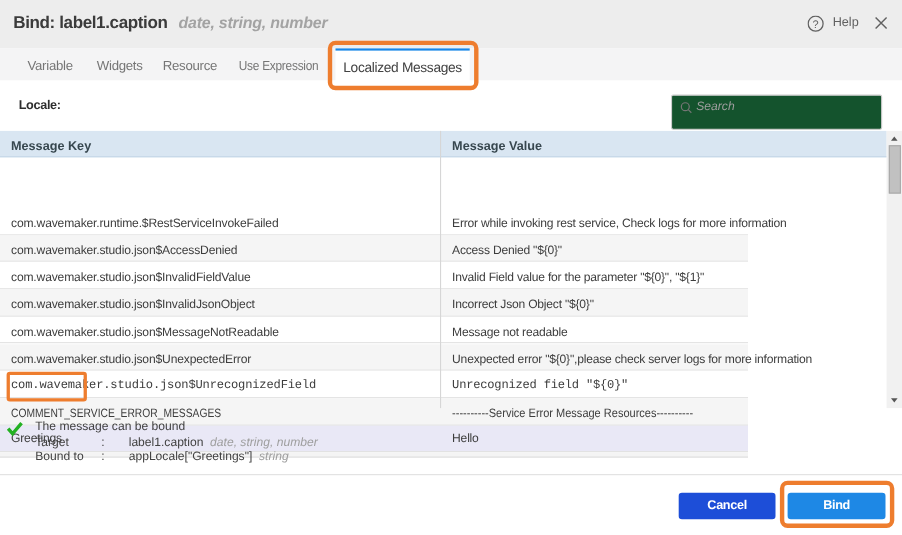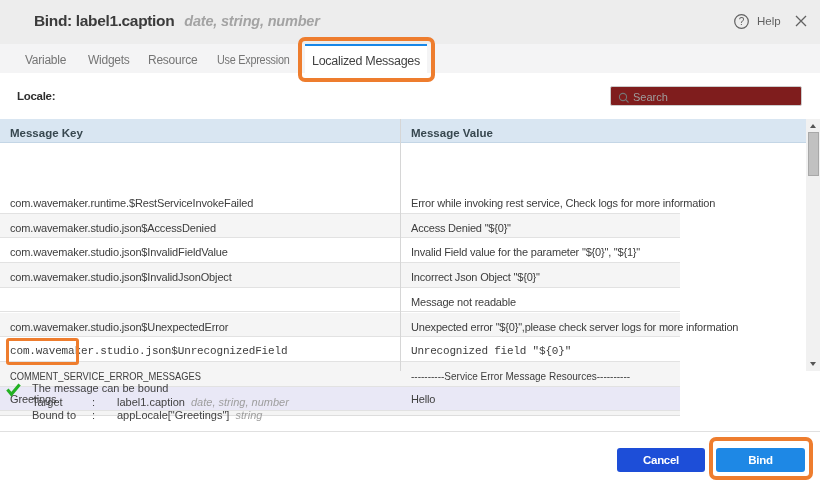--- a/index.html
+++ b/index.html
@@ -2,36 +2,36 @@
 <html><head>
 <meta charset="utf-8">
 <style>
   * { margin:0; padding:0; box-sizing:border-box; }
   html,body { width:820px; height:486px; background:#ffffff; font-family:"Liberation Sans", sans-serif; overflow:hidden; }
   .abs { position:absolute; }
   #stage { position:relative; width:820px; height:486px; }
 
   
   #titlebar { left:0; top:0; width:820px; height:44px; background:#ededed; }
-  #title { left:12px; top:11.5px; font-size:15.5px; font-weight:bold; color:#3b3b3b; letter-spacing:-0.35px;margin-left:22px; }
+  #title { left:12px; top:11.5px; font-size:15.5px; font-weight:bold; color:#3b3b3b; letter-spacing:-0.35px; }
   #title .sub { font-style:italic; color:#a3a3a3; font-weight:bold; font-size:14.5px; margin-left:10px; letter-spacing:-0.2px; }
 
   
   #tabbar { left:0; top:44px; width:820px; height:29px; background:#f4f4f5; }
   .tab { position:absolute; top:44px; height:32px; line-height:32px; font-size:12px; letter-spacing:-0.25px; color:#757575; }
   #activetab { left:305px; top:44px; width:122px; height:34px; background:#ffffff; border-top:2px solid #1787e8; text-align:center; line-height:31px; font-size:12.5px; letter-spacing:-0.3px; color:#424242; }
 
   
   #localelabel { left:17px; top:90px; font-size:11.5px; color:#2e2e2e; font-weight:bold; letter-spacing:-0.3px;}
   #localesel { left:57px; top:85px; width:128px; height:21px; border:1px solid #b5b5b5; background:#fff; }
   #localesel span { position:absolute; left:11px; top:4px; font-size:11px; color:#333; }
   #localesel .tri { position:absolute; right:4px; top:9px; width:0; height:0; border-left:3.5px solid transparent; border-right:3.5px solid transparent; border-top:4.5px solid #2a2a2a; }
 
   
-  #search { left:610px; top:86px; width:192px; height:20px; border:1px solid #cccccc; border-radius:2px; background:#7f1d1d; }
+  #search { left:610px; top:86px; width:192px; height:32px; border:1px solid #cccccc; border-radius:2px; background:#14532d;font-style:italic; }
   #search .ph { position:absolute; left:22px; top:3.5px; font-size:11px; color:#9e9e9e; }
 
   
   #tablewrap { left:0; top:119px; width:806px; height:252px; }
   .hdr { position:absolute; left:0; top:0; width:806px; height:24px; background:#d9e6f2; border-bottom:1px solid #c4d6e6; }
   .hdr .c1 { position:absolute; left:10px; top:8px; font-size:11.5px; font-weight:bold; color:#37474f; }
   .hdr .c2 { position:absolute; left:411px; top:8px; font-size:11.5px; font-weight:bold; color:#37474f; }
   .row { position:absolute; left:0; width:680px; height:24.7px; border-bottom:1px solid #e2e2e2;margin-top:46px; }
   .row .c1 { position:absolute; left:10px; top:8px; font-size:11px; color:#3d3d3d; white-space:nowrap; letter-spacing:-0.15px; }
   .row .c2 { position:absolute; left:411px; top:8px; font-size:11px; color:#3d3d3d; white-space:nowrap; letter-spacing:-0.2px; }
@@ -108,20 +108,21 @@
       </div>
     <div class="row odd" style="top:73.4px;">
         <span class="c1">com.wavemaker.studio.json$InvalidFieldValue</span>
         <span class="c2">Invalid Field value for the parameter "${0}", "${1}"</span>
       </div>
     <div class="row even" style="top:98.1px;">
         <span class="c1">com.wavemaker.studio.json$InvalidJsonObject</span>
         <span class="c2">Incorrect Json Object "${0}"</span>
       </div>
     <div class="row odd" style="top:122.8px;">
+        <span class="c1">com.wavemaker.studio.json$MessageNotReadable</span>
         <span class="c2">Message not readable</span>
       </div>
     <div class="row even" style="top:147.5px;">
         <span class="c1">com.wavemaker.studio.json$UnexpectedError</span>
         <span class="c2">Unexpected error "${0}",please check server logs for more information</span>
       </div>
     <div class="row odd" style="top:172.2px;font-family:Liberation Mono, monospace;">
         <span class="c1">com.wavemaker.studio.json$UnrecognizedField</span>
         <span class="c2">Unrecognized field "${0}"</span>
       </div>

